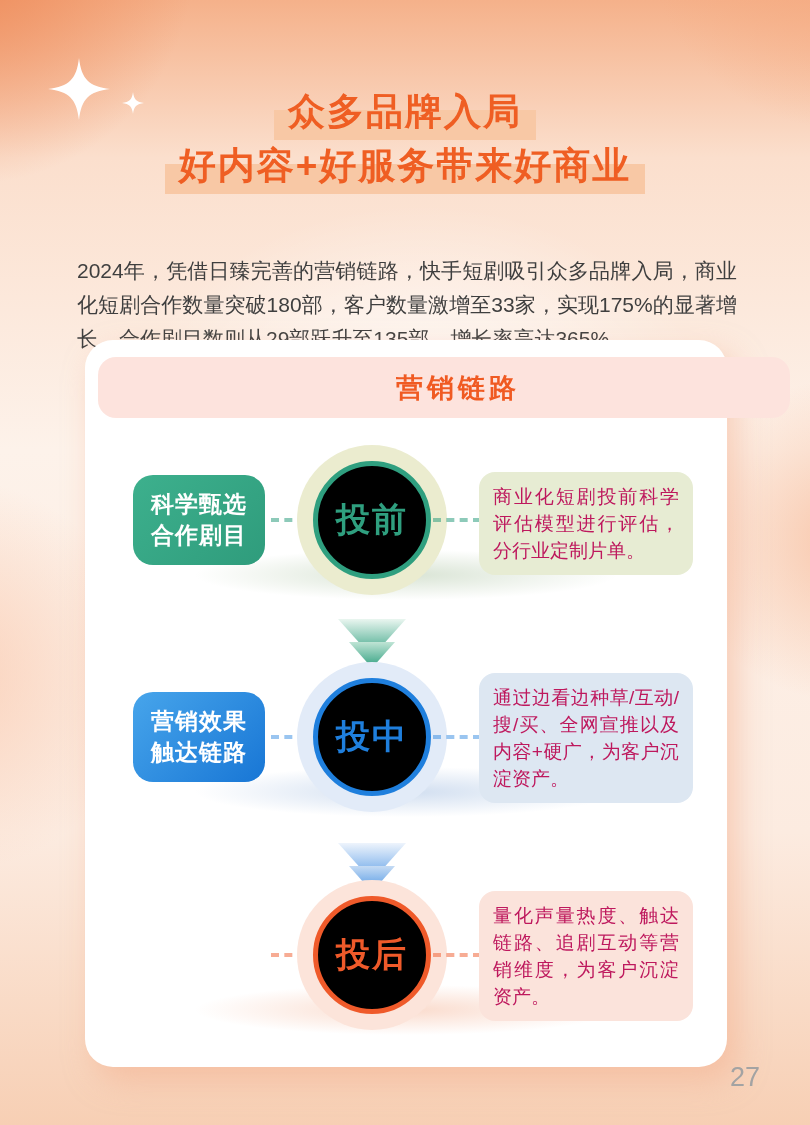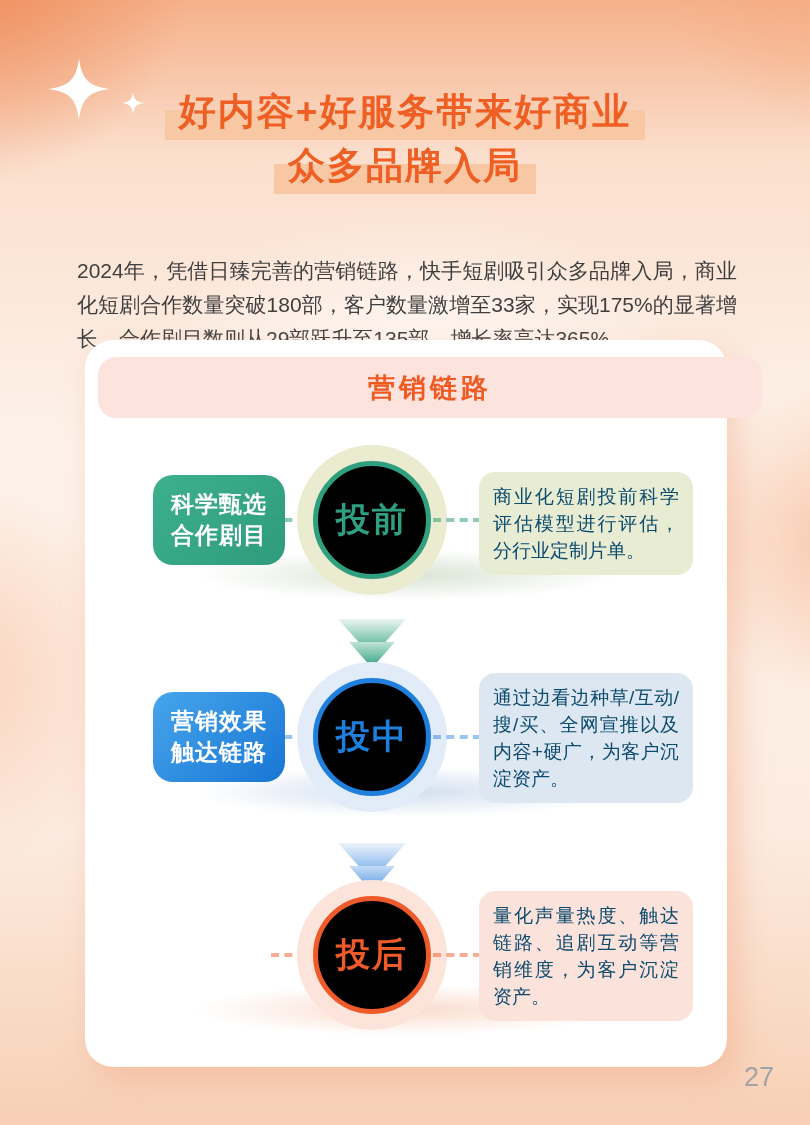--- a/index.html
+++ b/index.html
@@ -41,38 +41,38 @@
 
   .card{
     position:absolute;left:85px;top:340px;width:642px;height:727px;
     background:#ffffff;border-radius:28px;
     box-shadow:10px 14px 30px rgba(243,172,138,0.5);
   }
   .card-header{
     position:absolute;left:13px;top:17px;width:664px;height:61px;
     border-radius:18px;background:#fde3dd;
     display:flex;align-items:center;justify-content:center;
-    font-size:27px;font-weight:800;letter-spacing:4px;color:#f05a22;
+    font-size:27px;font-weight:800;letter-spacing:4px;color:#f05a22;padding-left:28px;
   }
 
   .row{position:absolute;left:0;width:642px;height:180px;}
   .row-pre{top:90px;}
   .row-mid{top:307px;}
   .row-post{top:525px;}
 
   .row-shadow{position:absolute;left:28px;top:116px;width:586px;height:76px;pointer-events:none;}
   .row-pre  .row-shadow{background:radial-gradient(ellipse 50% 46% at 50% 38%, rgba(186,206,178,0.55) 0%, rgba(186,206,178,0) 72%);}
   .row-mid  .row-shadow{background:radial-gradient(ellipse 50% 46% at 50% 38%, rgba(172,196,228,0.55) 0%, rgba(172,196,228,0) 72%);}
   .row-post .row-shadow{background:radial-gradient(ellipse 50% 46% at 50% 38%, rgba(246,190,164,0.55) 0%, rgba(246,190,164,0) 72%);}
 
   .label-box{
     position:absolute;left:48px;top:45px;width:132px;height:90px;
     border-radius:20px;color:#fff;font-weight:800;font-size:23px;line-height:31px;
     display:flex;flex-direction:column;align-items:center;justify-content:center;
-    text-align:center;letter-spacing:1px;margin-left:20px;
+    text-align:center;letter-spacing:1px;
   }
   .row-pre  .label-box{background:linear-gradient(135deg,#3db08d,#2f9c7c);}
   .row-mid  .label-box{background:linear-gradient(135deg,#47a5eb,#1876d5);}
   .row-post .label-box{background:linear-gradient(135deg,#f76c3c,#ee4e21);}
 
   .dash{position:absolute;top:88px;width:48px;border-top:4px dashed;}
   .dash-left{left:186px;}
   .dash-right{left:348px;}
   .row-pre  .dash{border-color:rgba(47,159,127,0.55);}
   .row-mid  .dash{border-color:rgba(31,127,221,0.45);}
@@ -89,62 +89,62 @@
     display:flex;align-items:center;justify-content:center;
     font-size:34px;font-weight:700;letter-spacing:2px;
   }
   .row-pre  .stage-circle{border-color:#2f9f7f;color:#2f9f7f;}
   .row-mid  .stage-circle{border-color:#1f7fdd;color:#1f7fdd;}
   .row-post .stage-circle{border-color:#ef5a2a;color:#ef5a2a;}
 
   .desc-box{
     position:absolute;left:394px;width:214px;box-sizing:border-box;
     border-radius:16px;padding:11px 14px;
-    font-size:19px;line-height:27px;color:#0c4a6e;
+    font-size:19px;line-height:27px;color:#be185d;
     text-align:justify;word-break:break-all;
   }
   .row-pre  .desc-box{background:#e7ecd3;top:42px;}
   .row-mid  .desc-box{background:#dde7f2;top:26px;}
   .row-post .desc-box{background:#fbe3db;top:26px;}
 
   .arrow{position:absolute;left:253px;width:68px;}
   .arrow-1{top:279px;}
   .arrow-2{top:503px;}
   .tri{clip-path:polygon(0 0,100% 0,50% 100%);}
   .tri-big{width:68px;height:38px;}
   .tri-small{width:46px;height:26px;margin:-15px auto 0;}
   .arrow-green .tri-big{background:linear-gradient(180deg,#eaf6f0 0%,#2f9f7f 100%);}
   .arrow-green .tri-small{background:linear-gradient(180deg,#bfe4d5 0%,#2f9f7f 100%);}
   .arrow-blue .tri-big{background:linear-gradient(180deg,#eef4fc 0%,#5b9de6 100%);}
   .arrow-blue .tri-small{background:linear-gradient(180deg,#c5dbf4 0%,#4b94e3 100%);}
 
   .page-number{
-    position:absolute;right:36px;bottom:32px;
+    position:absolute;right:50px;bottom:32px;
     font-size:27px;color:#a3a3a3;font-weight:400;
   }
 </style>
 </head>
 <body>
 
 <div id="canvas">
 
   <div class="sparkle star-big">
     <svg viewBox="0 0 100 100">
         <path d="M50 0 C54 34 66 46 100 50 C66 54 54 66 50 100 C46 66 34 54 0 50 C34 46 46 34 50 0 Z" fill="#ffffff"></path>
       </svg>
   </div>
   <div class="sparkle star-small">
     <svg viewBox="0 0 100 100">
         <path d="M50 0 C54 34 66 46 100 50 C66 54 54 66 50 100 C46 66 34 54 0 50 C34 46 46 34 50 0 Z" fill="#ffffff"></path>
       </svg>
   </div>
 
   <div class="title-wrap">
+    <div><span class="title-line">众多品牌入局</span></div>
     <div><span class="title-line">好内容+好服务带来好商业</span></div>
-    <div><span class="title-line">众多品牌入局</span></div>
   </div>
 
   <p class="intro">2024年，凭借日臻完善的营销链路，快手短剧吸引众多品牌入局，商业化短剧合作数量突破180部，客户数量激增至33家，实现175%的显著增长。合作剧目数则从29部跃升至135部，增长率高达365%。</p>
 
   <div class="card">
 
     <div class="card-header">营销链路</div>
 
     <div class="row row-pre">
       <div class="row-shadow"></div>

